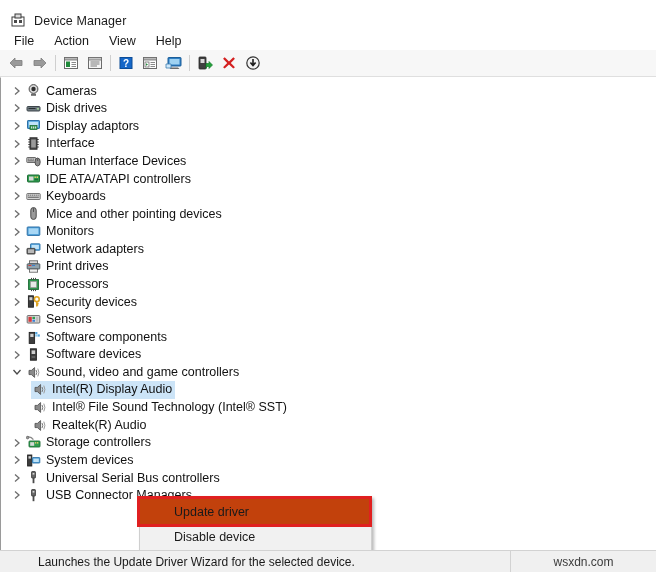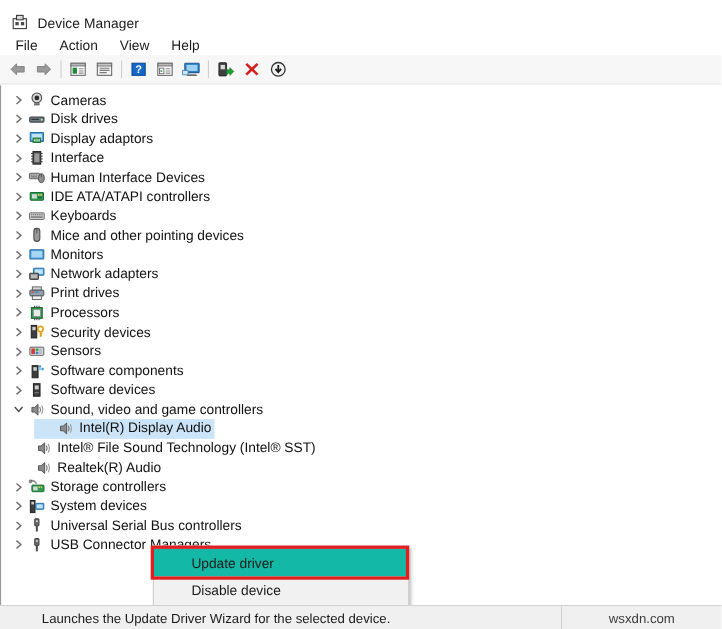--- a/index.html
+++ b/index.html
@@ -115,21 +115,20 @@
     margin-right: 4px;
   }
   .row .lbl {
     font-size: 12.5px;
     color: #111111;
     line-height: 1;
   }
   .row.child { padding-left: 22px; }
   .row.selected .lbl-wrap {
     background: #cce4f7;
-    padding-left: 20px;
   }
   .lbl-wrap {
     display: flex; align-items: center;
     padding: 1px 3px 2px 0;
   }
 
   
   .ctxmenu {
     position: absolute;
     left: 138px; top: 418px;
@@ -143,21 +142,21 @@
   .ctx-item {
     height: 25px;
     display: flex;
     align-items: center;
     padding-left: 34px;
     font-size: 12.5px;
     color: #1a1a1a;
     cursor: default;
   }
   .ctx-item.highlight {
-    background: #14b8a6;
+    background: #c2410c;
   }
   .redbox {
     position: absolute;
     left: 136px; top: 418px;
     width: 229px;
     height: 25px;
     border: 3px solid #e02020;
     z-index: 60;
     pointer-events: none;
     box-sizing: content-box;

